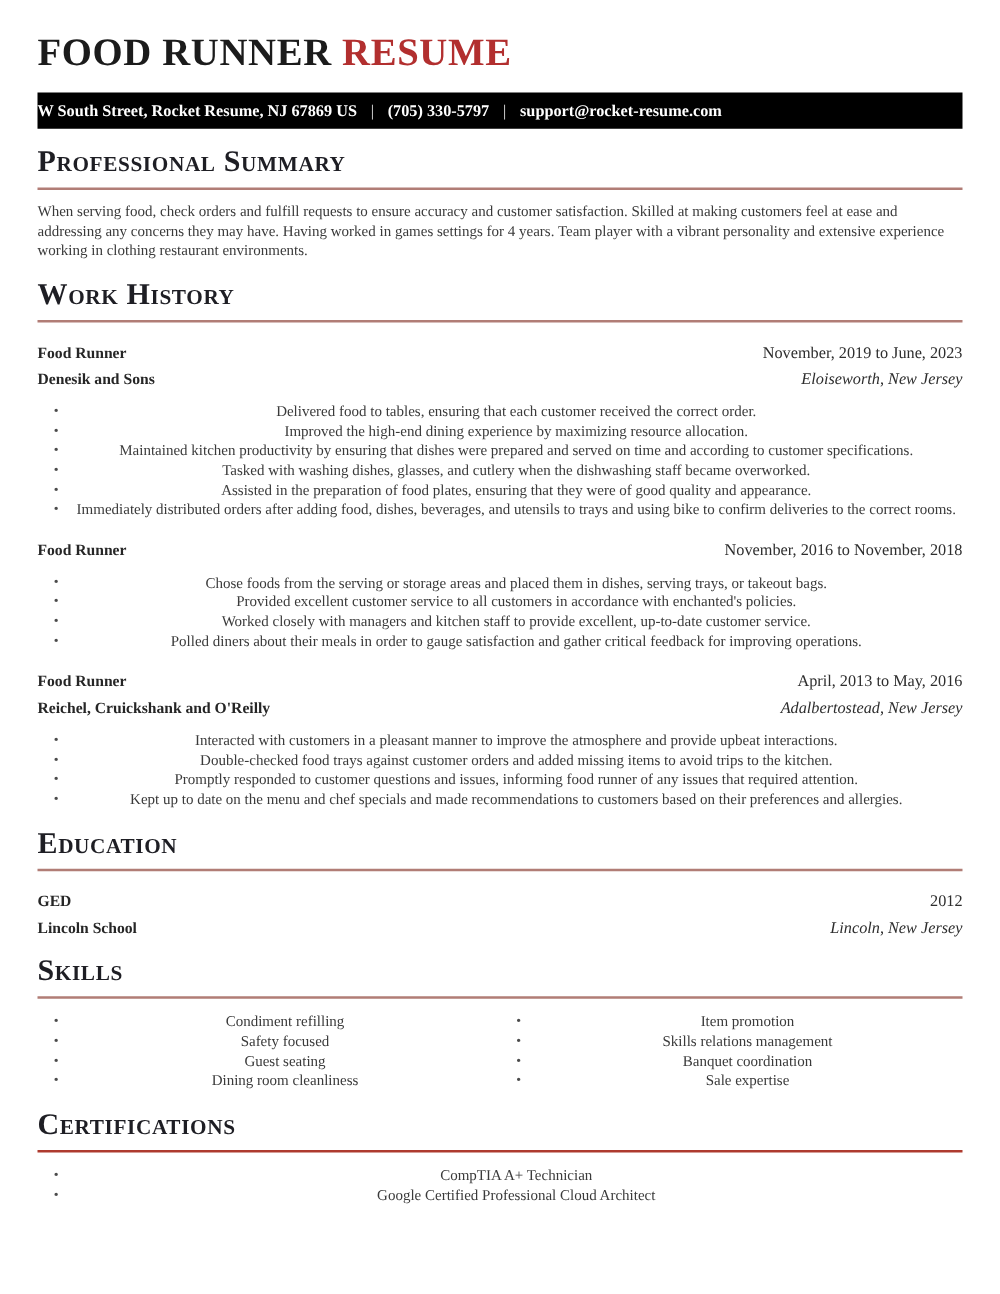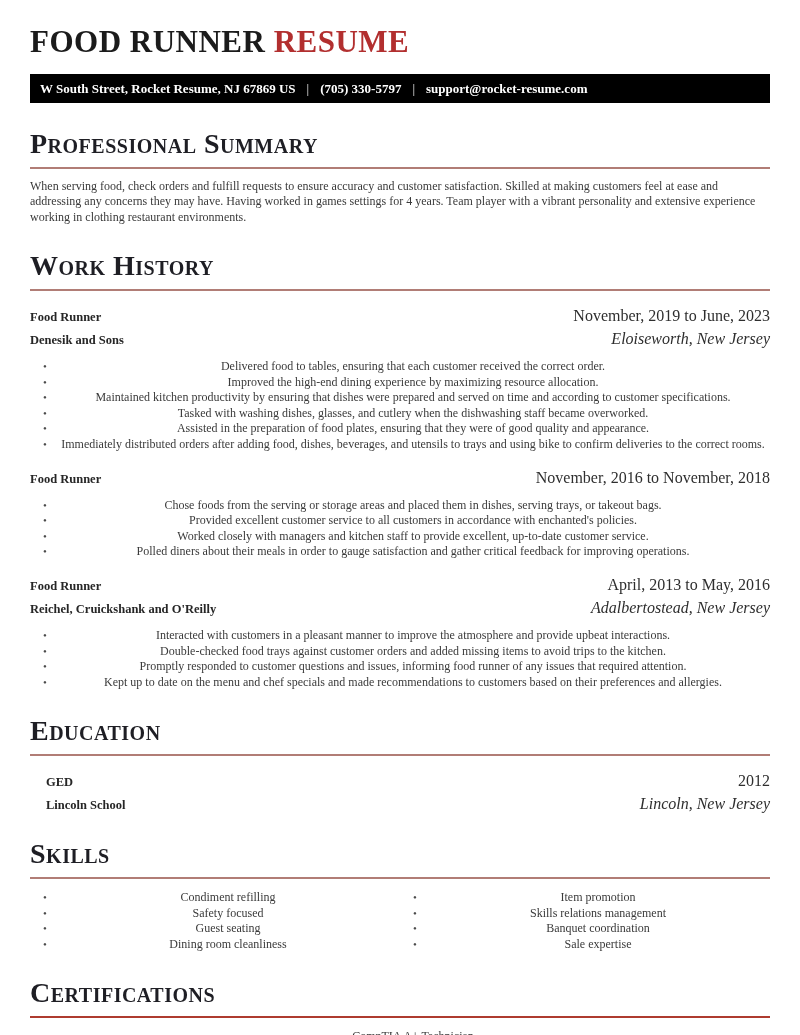--- a/index.html
+++ b/index.html
@@ -25,48 +25,48 @@
     font-size:31px;line-height:1.0;
     font-weight:700;letter-spacing:.5px;
     color:#1b1b1b;white-space:nowrap;
   }
   .doc-title .red{color:var(--accent);}
   .contact-bar{
     margin-top:17px;height:29px;
     background:#000;color:#fff;
     display:flex;align-items:center;
     font-size:13px;font-weight:700;
-    padding-left:10px;white-space:nowrap;
+    padding-left:0;white-space:nowrap;
   }
   .contact-bar .sep{margin:0 11px;font-weight:400;color:#e8e8e8;}
 
   
   .section-heading{
-    margin-top:26px;
-    font-size:28px;line-height:1.1;
+    margin-top:14px;
+    font-size:24px;line-height:1.1;
     font-variant:small-caps;font-weight:700;
     letter-spacing:.5px;color:var(--ink);
     padding-bottom:7px;
     border-bottom:2px solid var(--rule);
   }
   .section-cert .section-heading{border-bottom-color:var(--rule-cert);}
   .summary-text{
     margin-top:10px;
     font-size:12px;line-height:15.5px;color:var(--body);
   }
 
   
-  .entry{margin-top:16px;margin-left:16px;}
+  .entry{margin-top:16px;}
   .entry-row{
     display:flex;justify-content:space-between;align-items:baseline;
     margin-top:5px;
   }
   .entry-row:first-child{margin-top:0;}
   .entry-left{font-size:12.5px;font-weight:700;color:#262626;}
-  .entry-right{font-size:16px;color:#2e2e2e;}
+  .entry-right{font-size:13px;color:#2e2e2e;}
   .entry-right.italic{font-style:italic;text-align:center;}
 
   ul.bullets{
     list-style:none;
     margin:11px 0 0 13px;
     text-align:center;
   }
   ul.bullets li{
     position:relative;padding-left:13px;
     font-size:12px;line-height:15.6px;color:var(--body);

